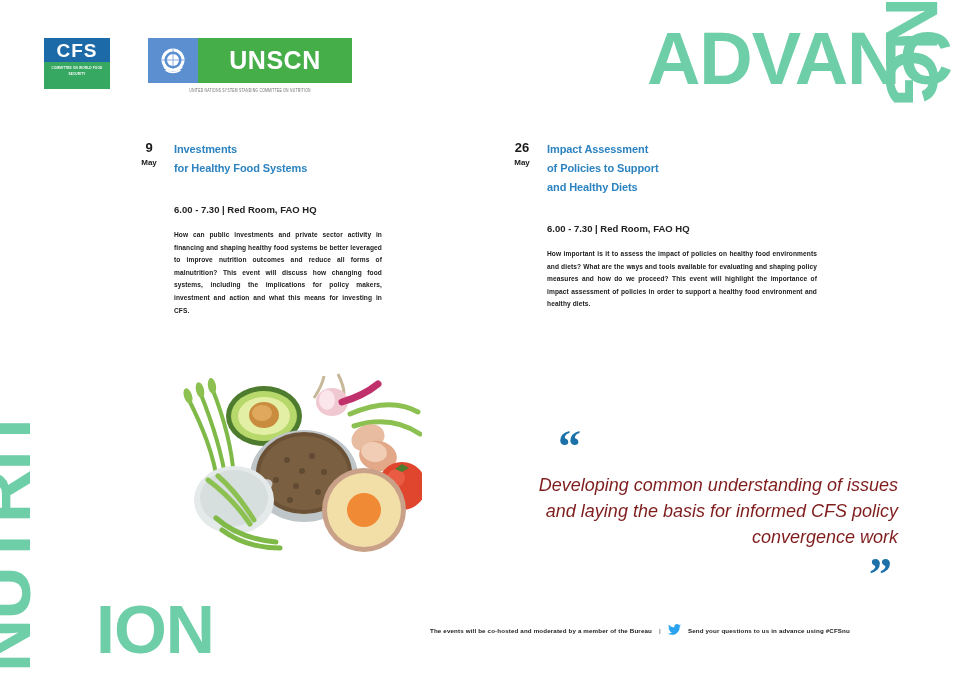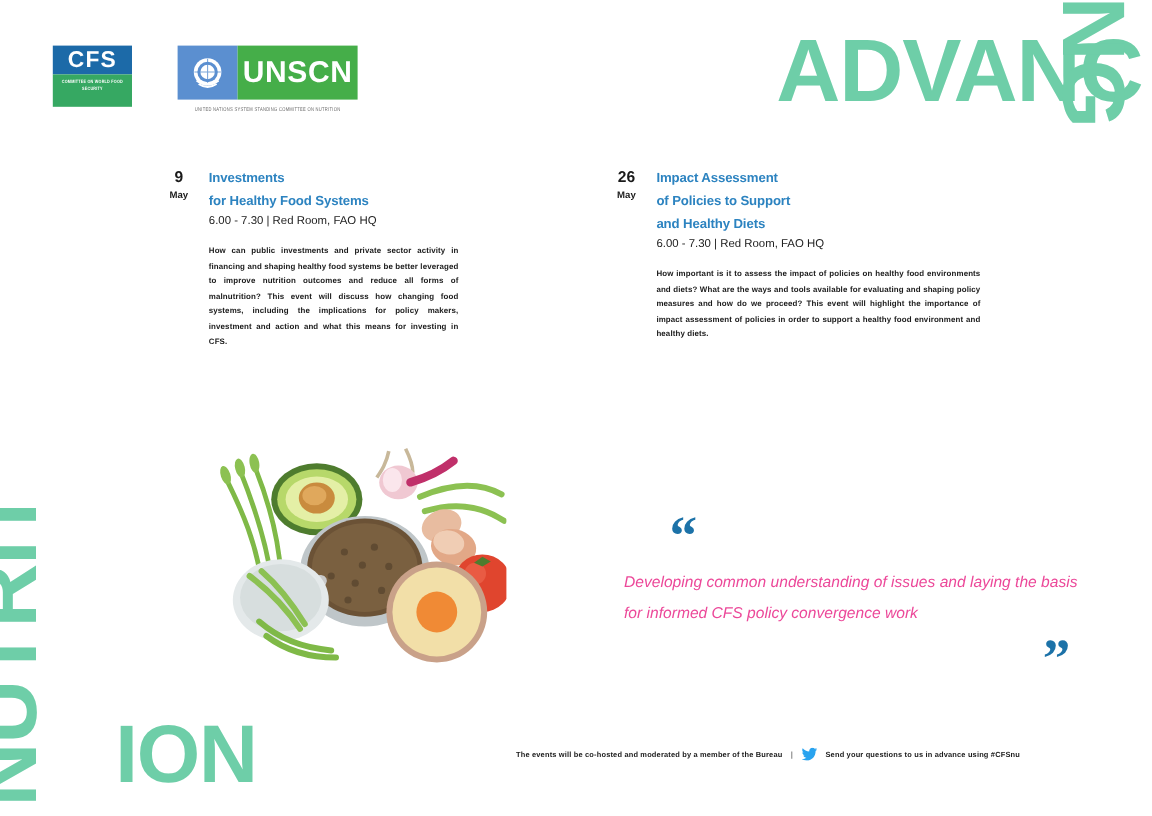--- a/index.html
+++ b/index.html
@@ -55,21 +55,21 @@
     font-size: 3.1px;
     line-height: 5.2px;
     font-weight: bold;
     letter-spacing: 0.2px;
     text-align: center;
     transform: scaleY(1.25);
     transform-origin: top center;
   }
 
   .unscn-logo {
-    width: 150px;
+    width: 204px;
   }
   .unscn-main {
     display: flex;
     height: 45px;
   }
   .unscn-emblem {
     width: 50px;
     background: #5B8FD0;
     display: flex;
     align-items: center;
@@ -201,24 +201,24 @@
   .event-title {
     color: #2C83C0;
     font-weight: bold;
     font-size: 11px;
     line-height: 19px;
     letter-spacing: -0.1px;
     margin: 0;
   }
   .event-meta {
     color: #222222;
-    font-weight: normal;
+    font-weight: bold;
     font-size: 9.5px;
     line-height: 12px;
-    margin-top: 1px;
+    margin-top: 26px;
   }
   .event-text {
     color: #1a1a1a;
     font-weight: bold;
     font-size: 6.6px;
     line-height: 12.6px;
     margin-top: 13px;
     text-align: justify;
     letter-spacing: 0.1px;
   }
@@ -243,24 +243,25 @@
   .quote-mark {
     color: #1C72A8;
     font-size: 46px;
     font-weight: bold;
     line-height: 30px;
     font-family: "Liberation Serif", serif;
   }
   .quote-open  { text-align: left;  padding-left: 38px; }
   .quote-close { text-align: right; padding-right: 28px; margin-top: 10px; }
   .quote-text {
-    color: #ec4899;
+    color: #7f1d1d;
     font-style: italic;
-    font-size: 13px;
+    font-size: 18px;
     line-height: 26px;
+    text-align: right;
     padding: 10px 22px 0 0;
   }
 
   
   .footer {
     position: absolute;
     left: 360px;
     bottom: 44px;
     width: 560px;
     display: flex;

